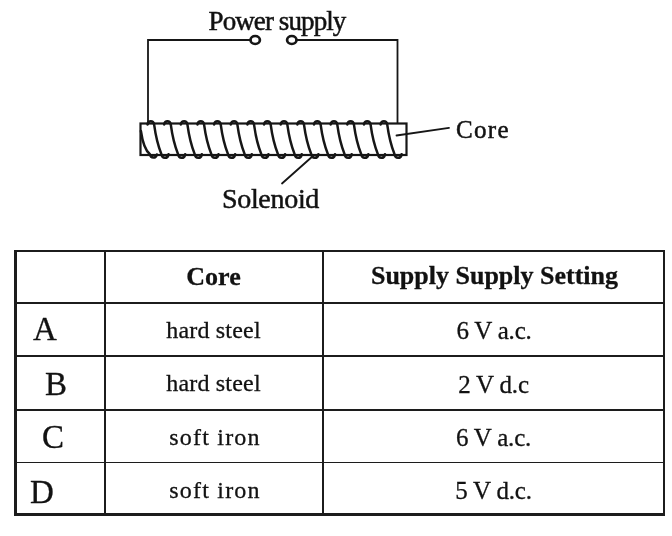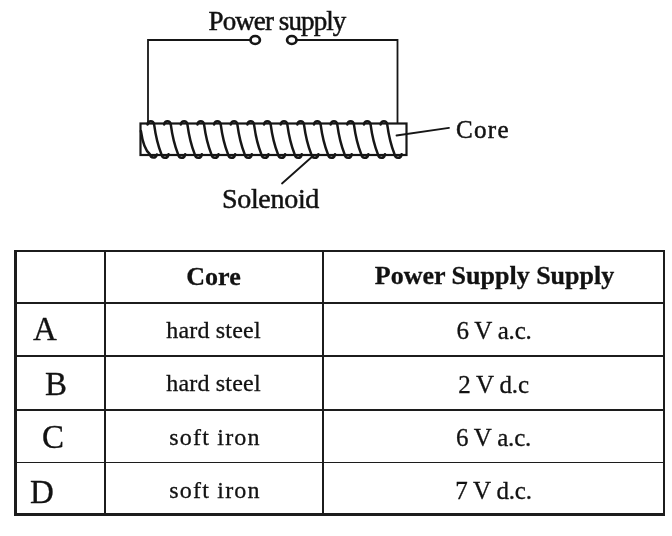--- a/index.html
+++ b/index.html
@@ -39,30 +39,30 @@
   <div class="hl" style="left:14px;top:355px;width:651px;height:2px"></div>
   <div class="hl" style="left:14px;top:408.5px;width:651px;height:2.5px"></div>
   <div class="hl" style="left:14px;top:461.8px;width:651px;height:1.6px"></div>
   <div class="hl" style="left:14px;top:513px;width:651px;height:2.5px"></div>
   <div class="vl" style="left:14px;top:249.5px;width:2.5px;height:266px"></div>
   <div class="vl" style="left:104px;top:249.5px;width:2px;height:266px"></div>
   <div class="vl" style="left:321.5px;top:249.5px;width:2px;height:266px"></div>
   <div class="vl" style="left:662.5px;top:249.5px;width:2.5px;height:266px"></div>
 
   <div class="txt" style="left:213.5px;top:276.5px;font-size:26px;font-weight:bold">Core</div>
-  <div class="txt" style="left:494.5px;top:276px;font-size:26px;font-weight:bold">Power Supply Supply</div>
+  <div class="txt" style="left:494.5px;top:276px;font-size:26px;font-weight:bold">Supply Supply Setting</div>
 
   <div class="txt" style="left:45px;top:329px;font-size:33px">A</div>
   <div class="txt" style="left:56px;top:384px;font-size:33px">B</div>
   <div class="txt" style="left:53px;top:437px;font-size:33px">C</div>
   <div class="txt" style="left:42px;top:491.5px;font-size:33px">D</div>
 
   <div class="txt" style="left:213.5px;top:329.5px;font-size:24px;letter-spacing:0.2px">hard steel</div>
   <div class="txt" style="left:213.5px;top:383px;font-size:24px;letter-spacing:0.2px">hard steel</div>
   <div class="txt" style="left:215px;top:436.5px;font-size:24px;letter-spacing:1.2px">soft iron</div>
   <div class="txt" style="left:215px;top:489.5px;font-size:24px;letter-spacing:1.2px">soft iron</div>
 
   <div class="txt" style="left:494px;top:331px;font-size:25px;letter-spacing:-0.2px">6 V a.c.</div>
   <div class="txt" style="left:493.5px;top:384.5px;font-size:25px;letter-spacing:-0.2px">2 V d.c</div>
   <div class="txt" style="left:493.5px;top:438px;font-size:25px;letter-spacing:-0.2px">6 V a.c.</div>
-  <div class="txt" style="left:493.5px;top:491px;font-size:25px;letter-spacing:-0.2px">7 V d.c.</div>
+  <div class="txt" style="left:493.5px;top:491px;font-size:25px;letter-spacing:-0.2px">5 V d.c.</div>
 
 </div>
 
 </body></html>

